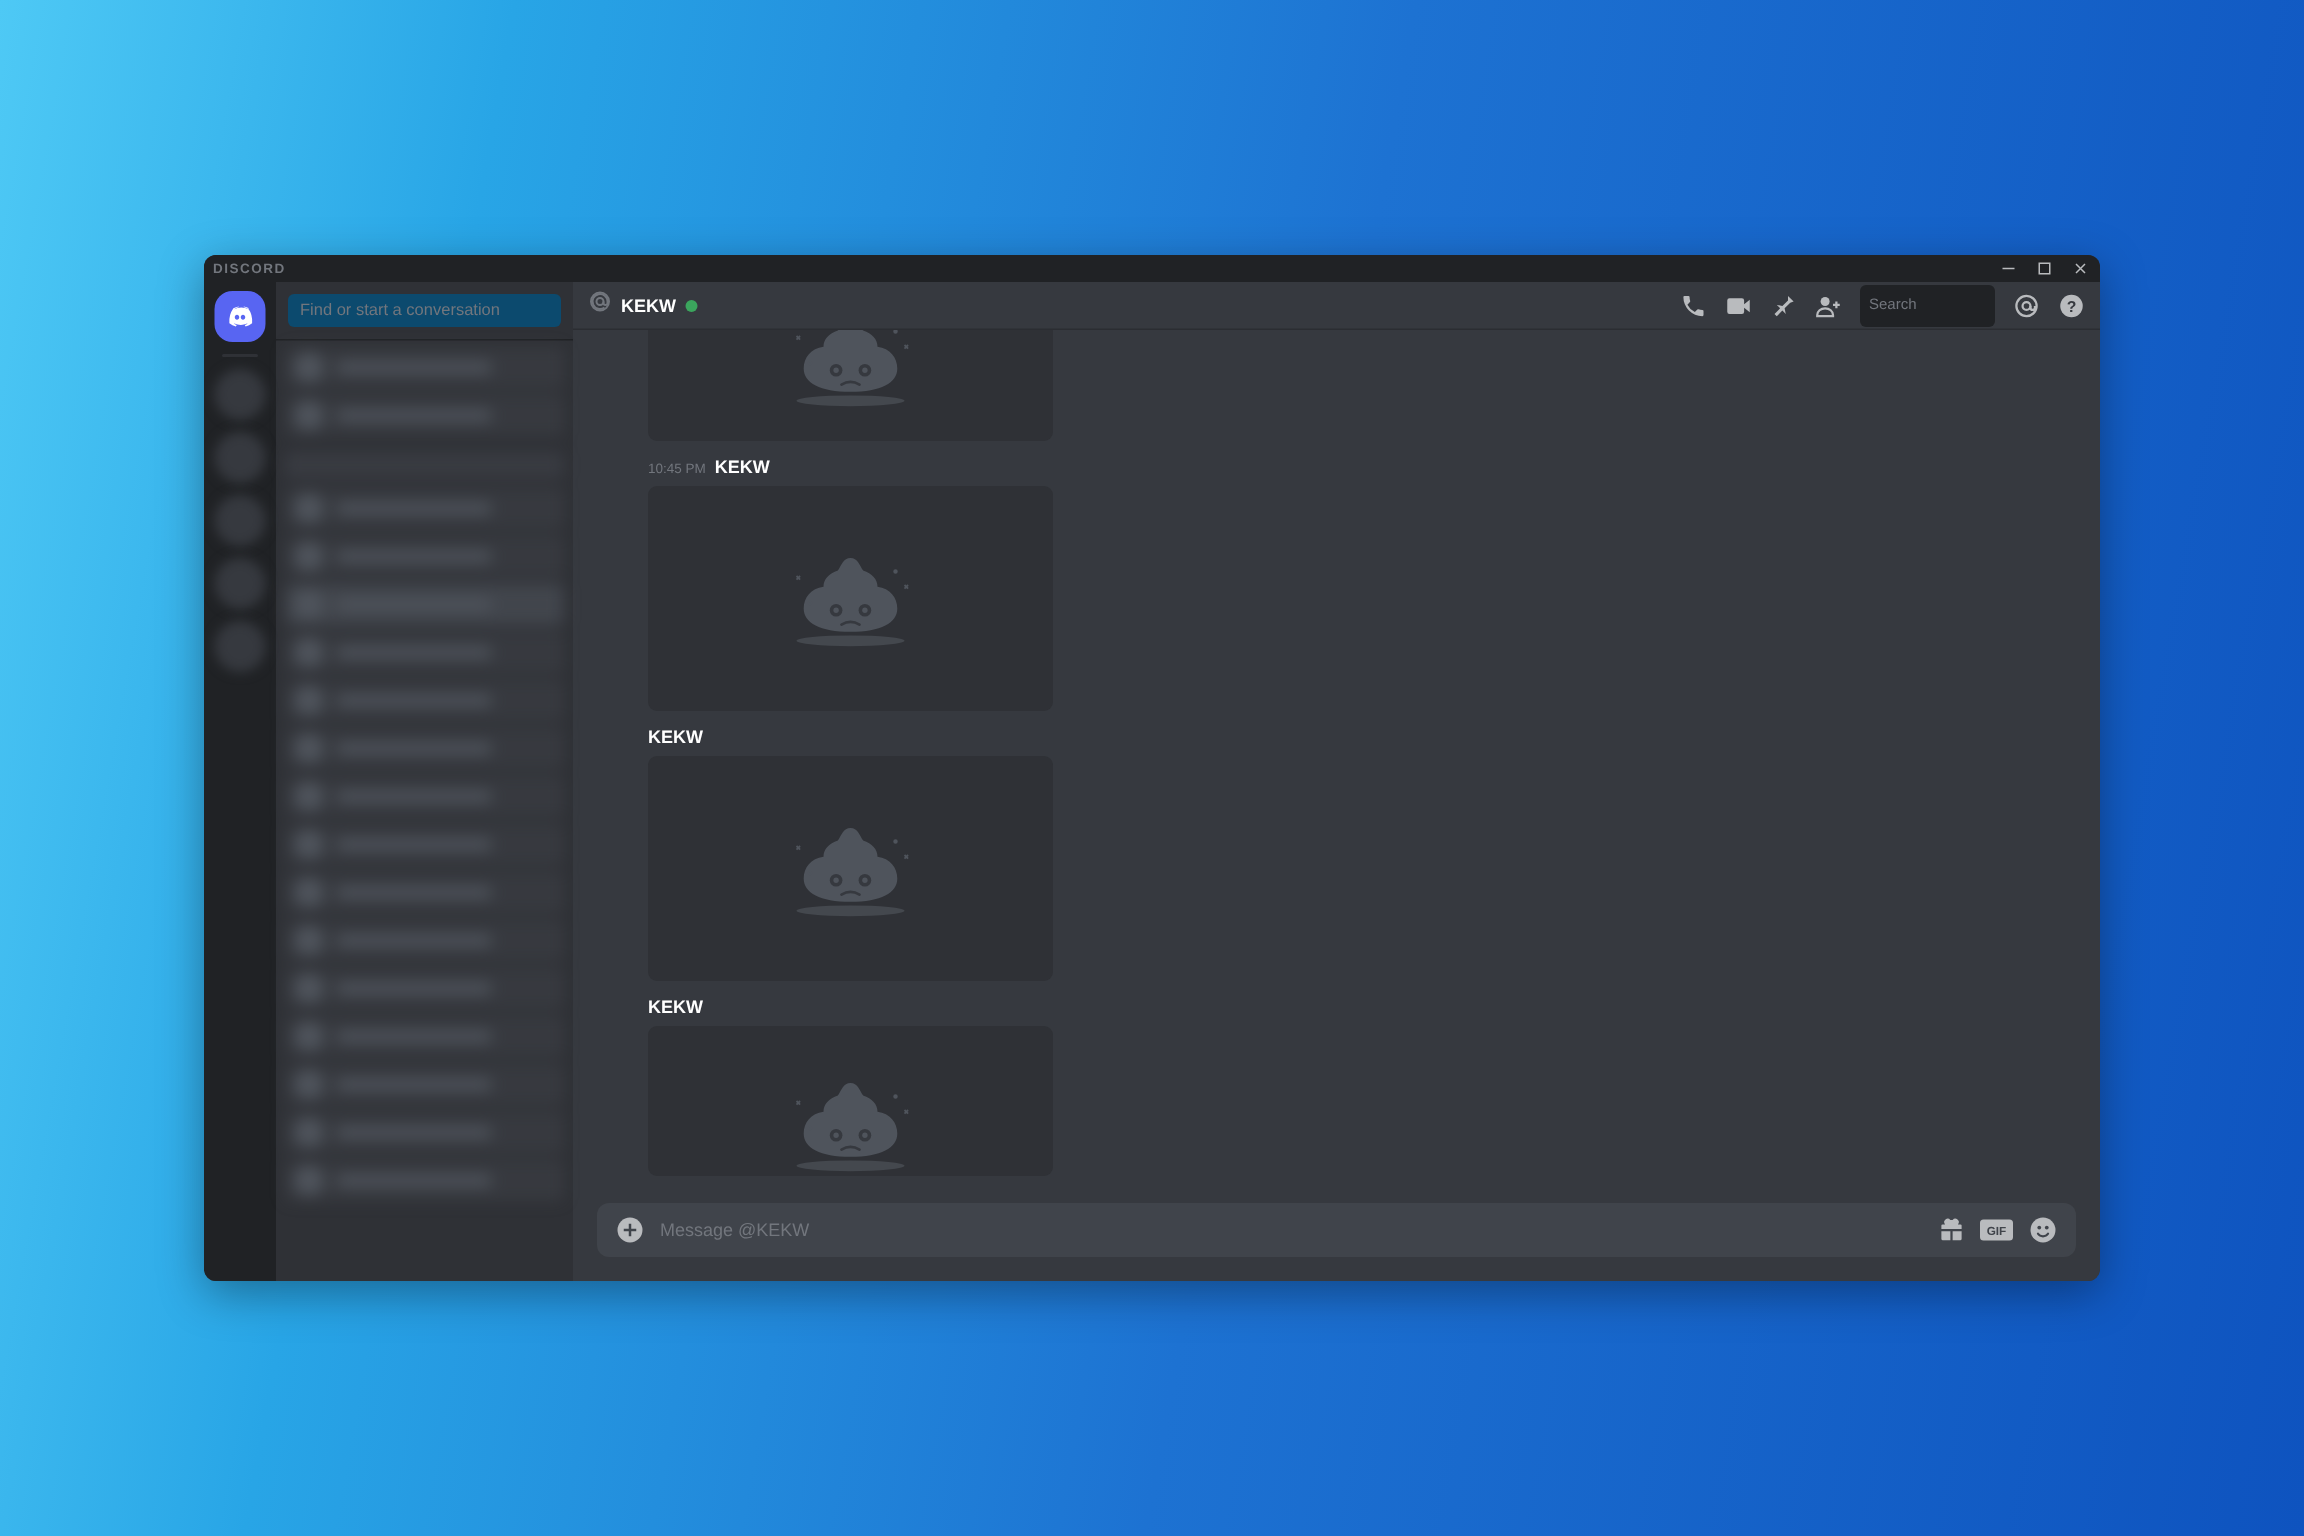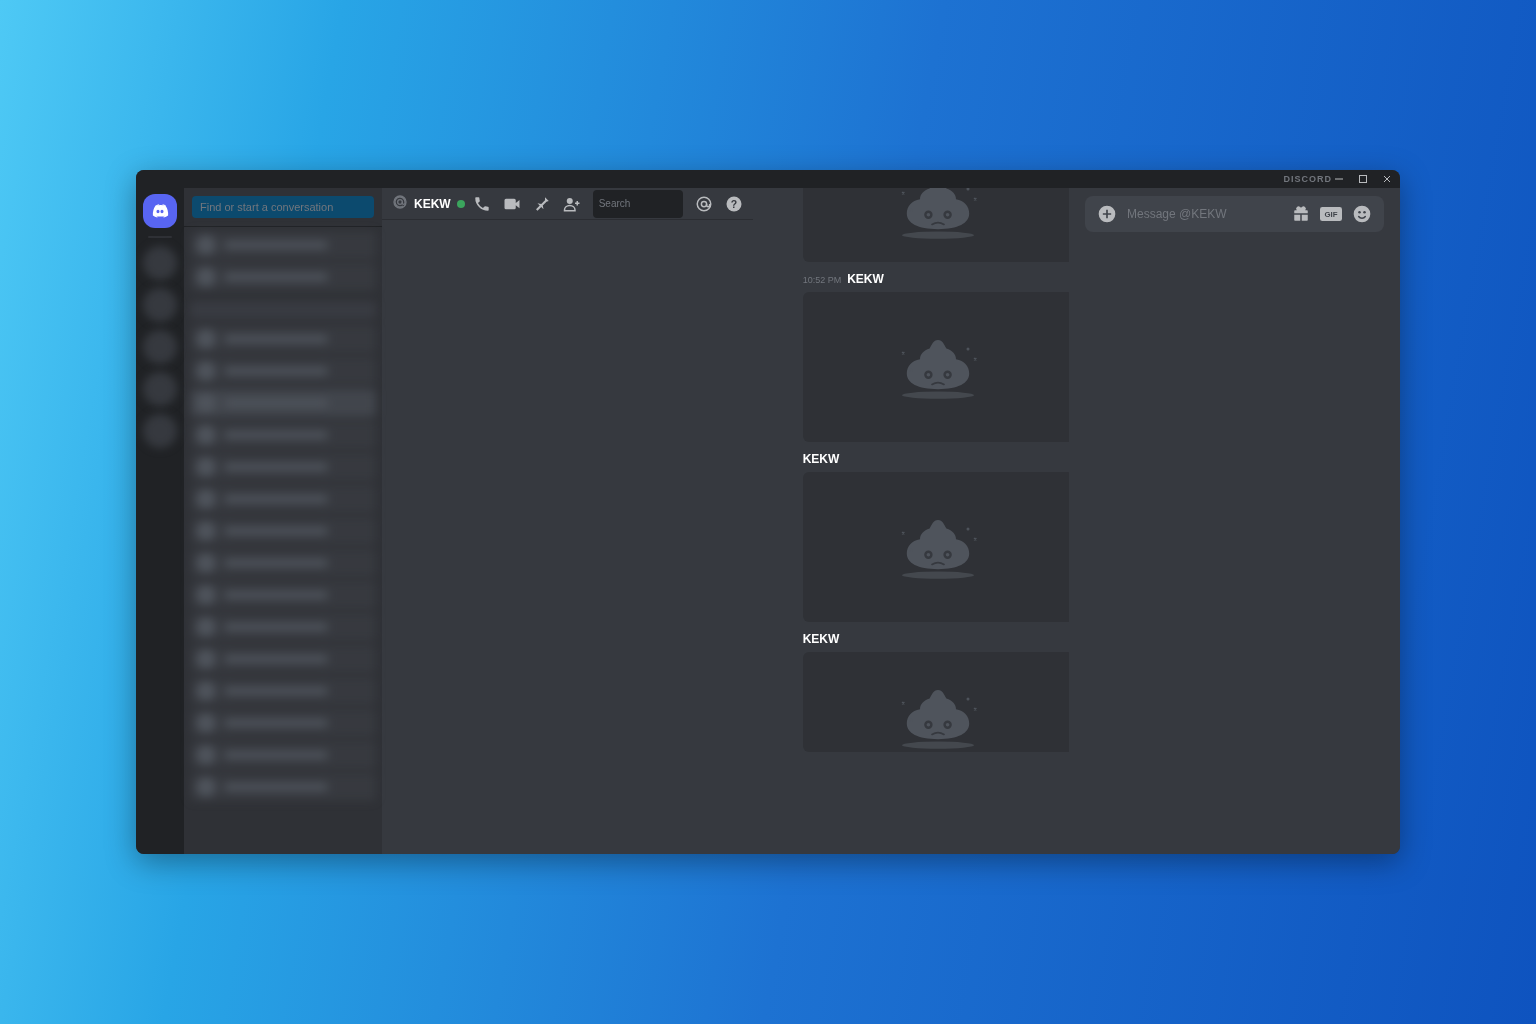--- a/index.html
+++ b/index.html
@@ -22,21 +22,21 @@
   .titlebar {
     height: 18px;
     background: #202225;
     display: flex;
     align-items: center;
     padding: 0 6px;
     color: #72767d;
     font-size: 9px;
     letter-spacing: 1px;
     font-weight: 700;
-    justify-content: flex-end;
+    justify-content: space-between;
   }
   .titlebar .left { display:flex; align-items:center; }
   .titlebar .right { display:flex; gap:10px; align-items:center; }
   .titlebar .winbtn { width:14px; height:14px; display:flex; align-items:center; justify-content:center; cursor:pointer; }
 
   .body {
     flex: 1;
     display: flex;
     min-height: 0;
   }
@@ -97,21 +97,21 @@
   }
   .dm-item.sel { background: rgba(79,84,92,.6); }
   .dm-av { width:20px; height:20px; border-radius:50%; background:#4f545c; }
   .dm-txt { width:60%; height:8px; border-radius:4px; background:#4f545c; }
   .dm-head { height:18px; margin:6px 0 2px; border-radius:4px; background:rgba(79,84,92,.3); }
 
   
   .main {
     flex: 1;
     background: #36393f;
-    display:flex; flex-direction:row;
+    display:flex; flex-direction:column;
     min-width: 0;
   }
 
   .channel-header {
     height: 32px;
     border-bottom: 1px solid rgba(0,0,0,.2);
     display:flex; align-items:center;
     padding: 0 10px;
     gap: 8px;
   }
@@ -379,21 +379,21 @@
                   <path d="M160 50l4 4M164 50l-4 4"></path>
                 <circle cx="55" cy="70" r="1.5" fill="#4f545c"></circle>
                   <circle cx="150" cy="35" r="1.5" fill="#4f545c"></circle>
               </g>
             </svg>
           </div>
         </div>
 
         <div class="msg">
           <div class="msg-header">
-            <span class="ts">10:52 PM</span>
+            <span class="ts">10:45 PM</span>
             <span class="uname">KEKW</span>
           </div>
           <div class="embed">
             <svg class="poop" viewBox="0 0 200 130">
               <g fill="#4f545c">
                 <ellipse cx="100" cy="112" rx="60" ry="6" fill="#44484e"></ellipse>
                 <path d="M100 20c8 0 10 8 14 14 10 3 16 10 16 18 14 2 22 12 22 24 0 16-18 26-52 26s-52-10-52-26c0-12 8-22 22-24 0-8 6-15 16-18 4-6 6-14 14-14z"></path>
                 <circle cx="84" cy="78" r="7" fill="#36393f"></circle>
                   <circle cx="84" cy="78" r="3" fill="#4f545c"></circle>
                 <circle cx="116" cy="78" r="7" fill="#36393f"></circle>

